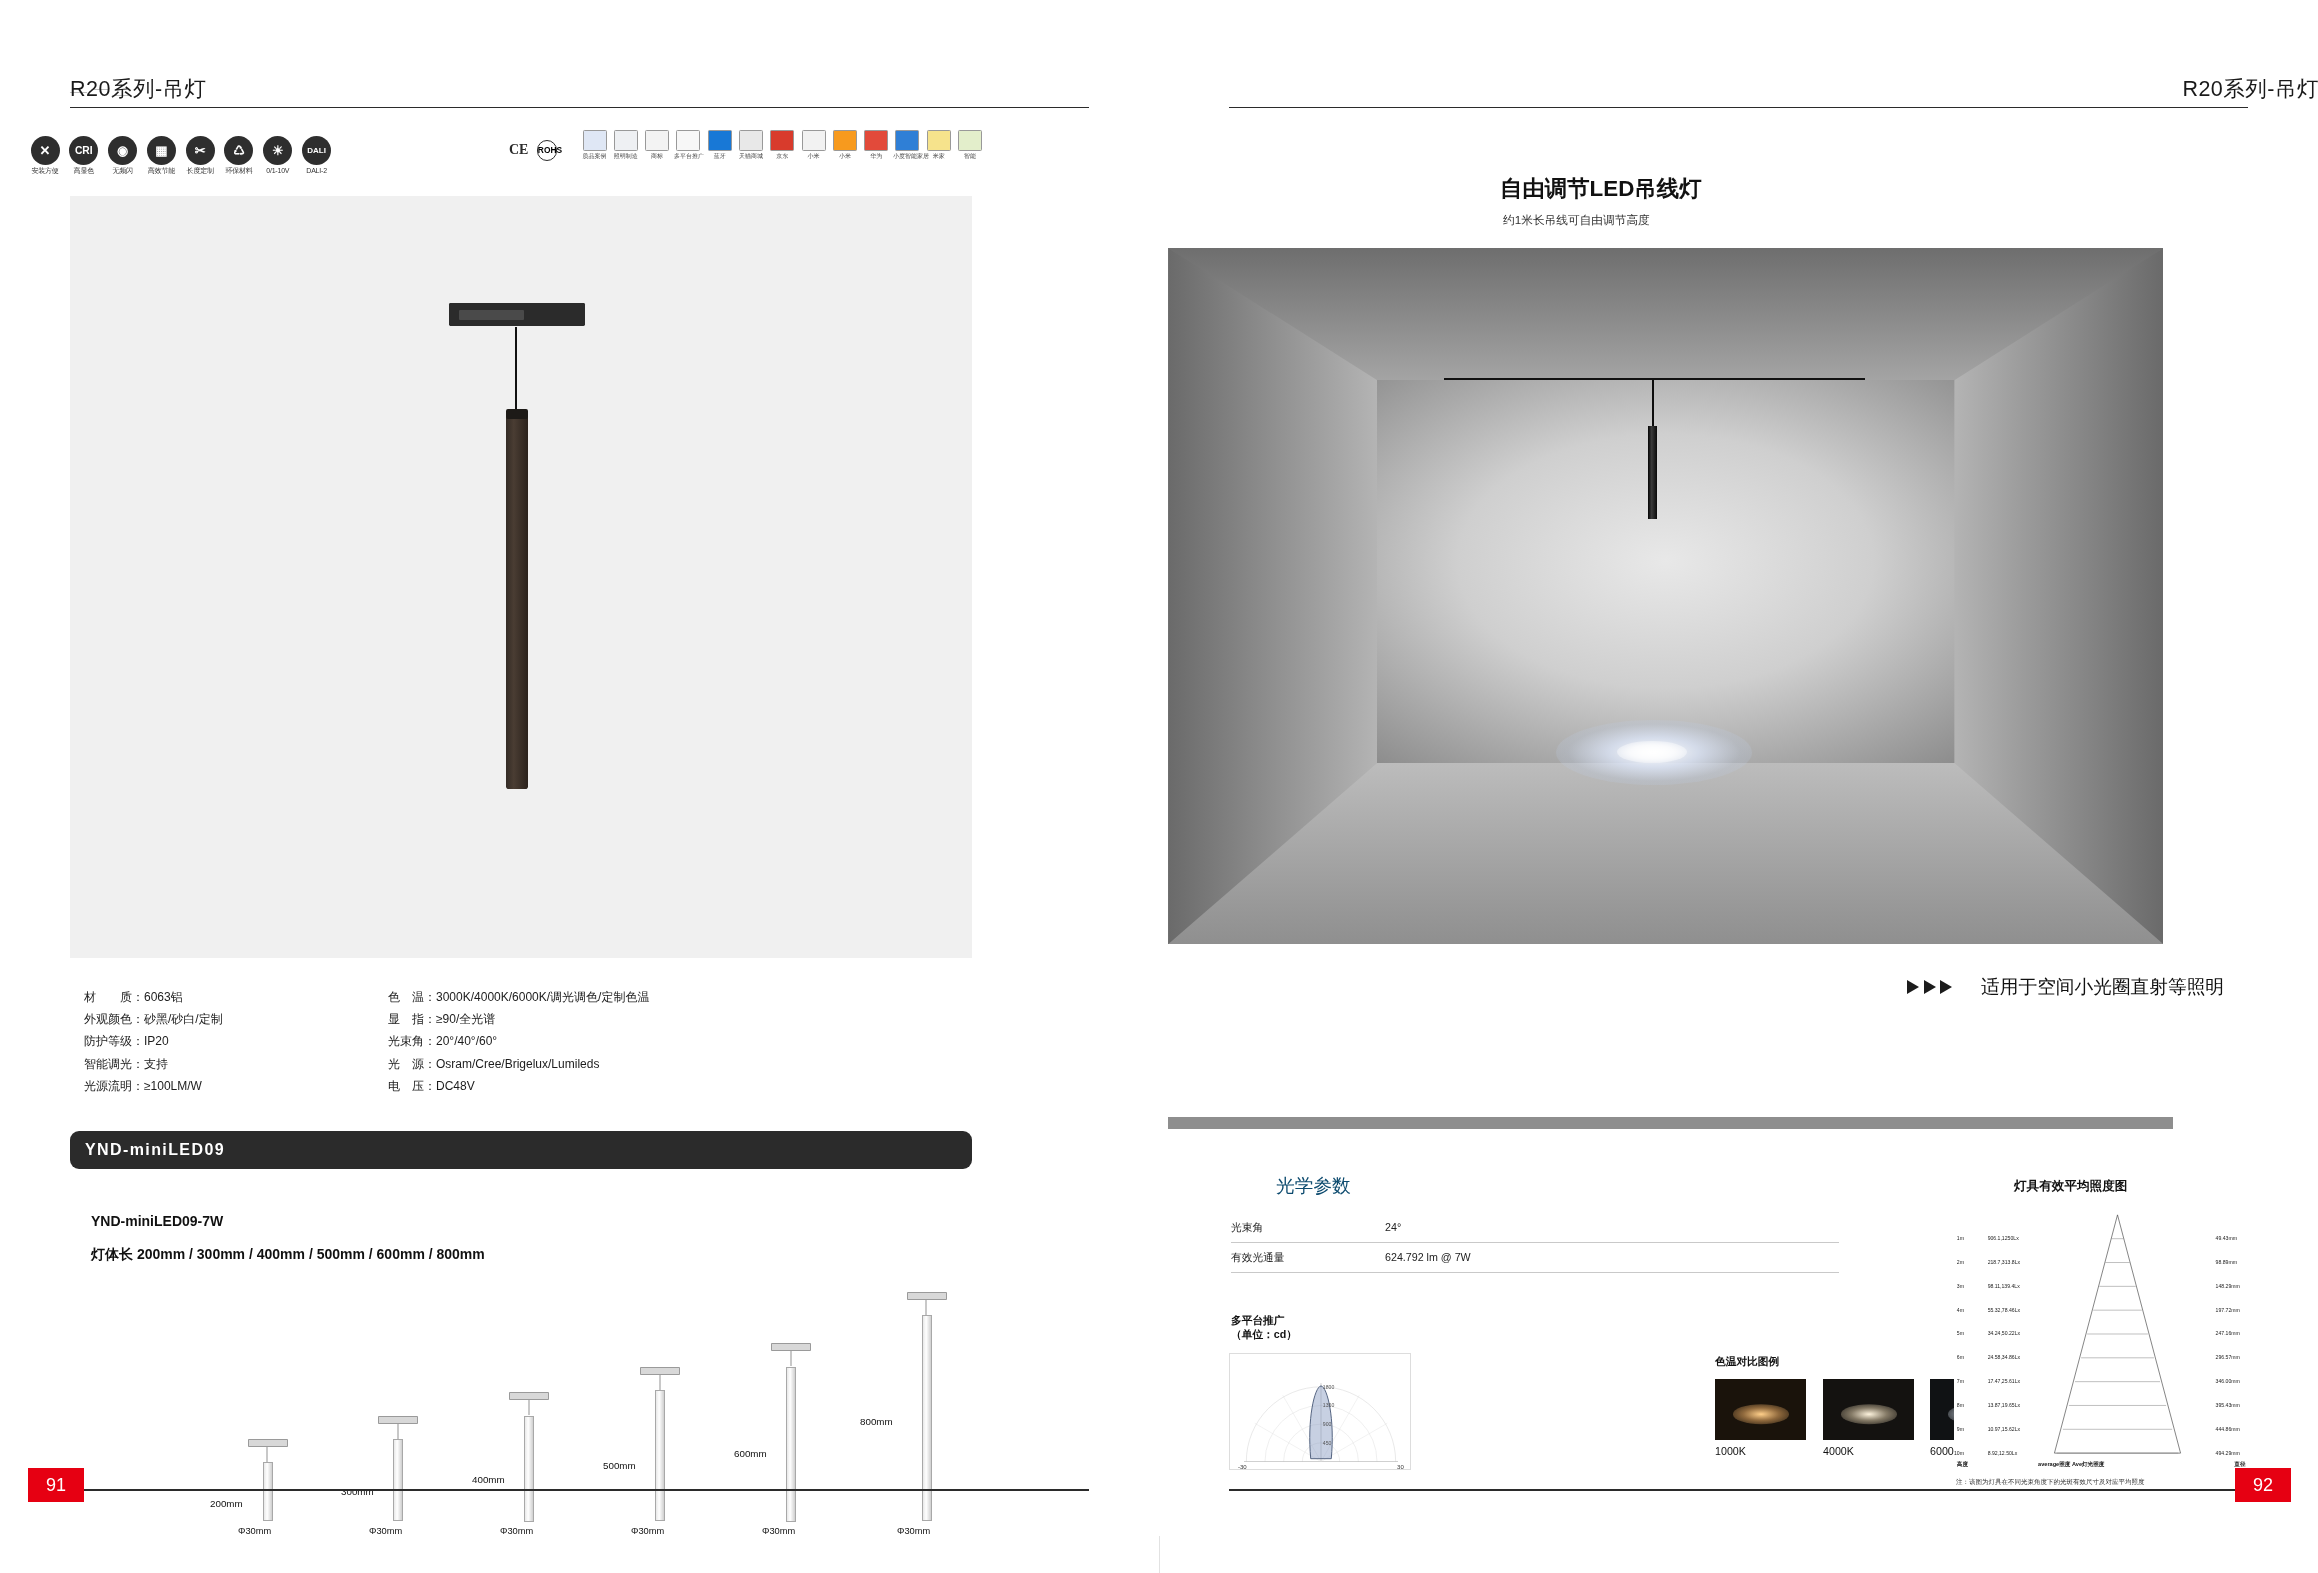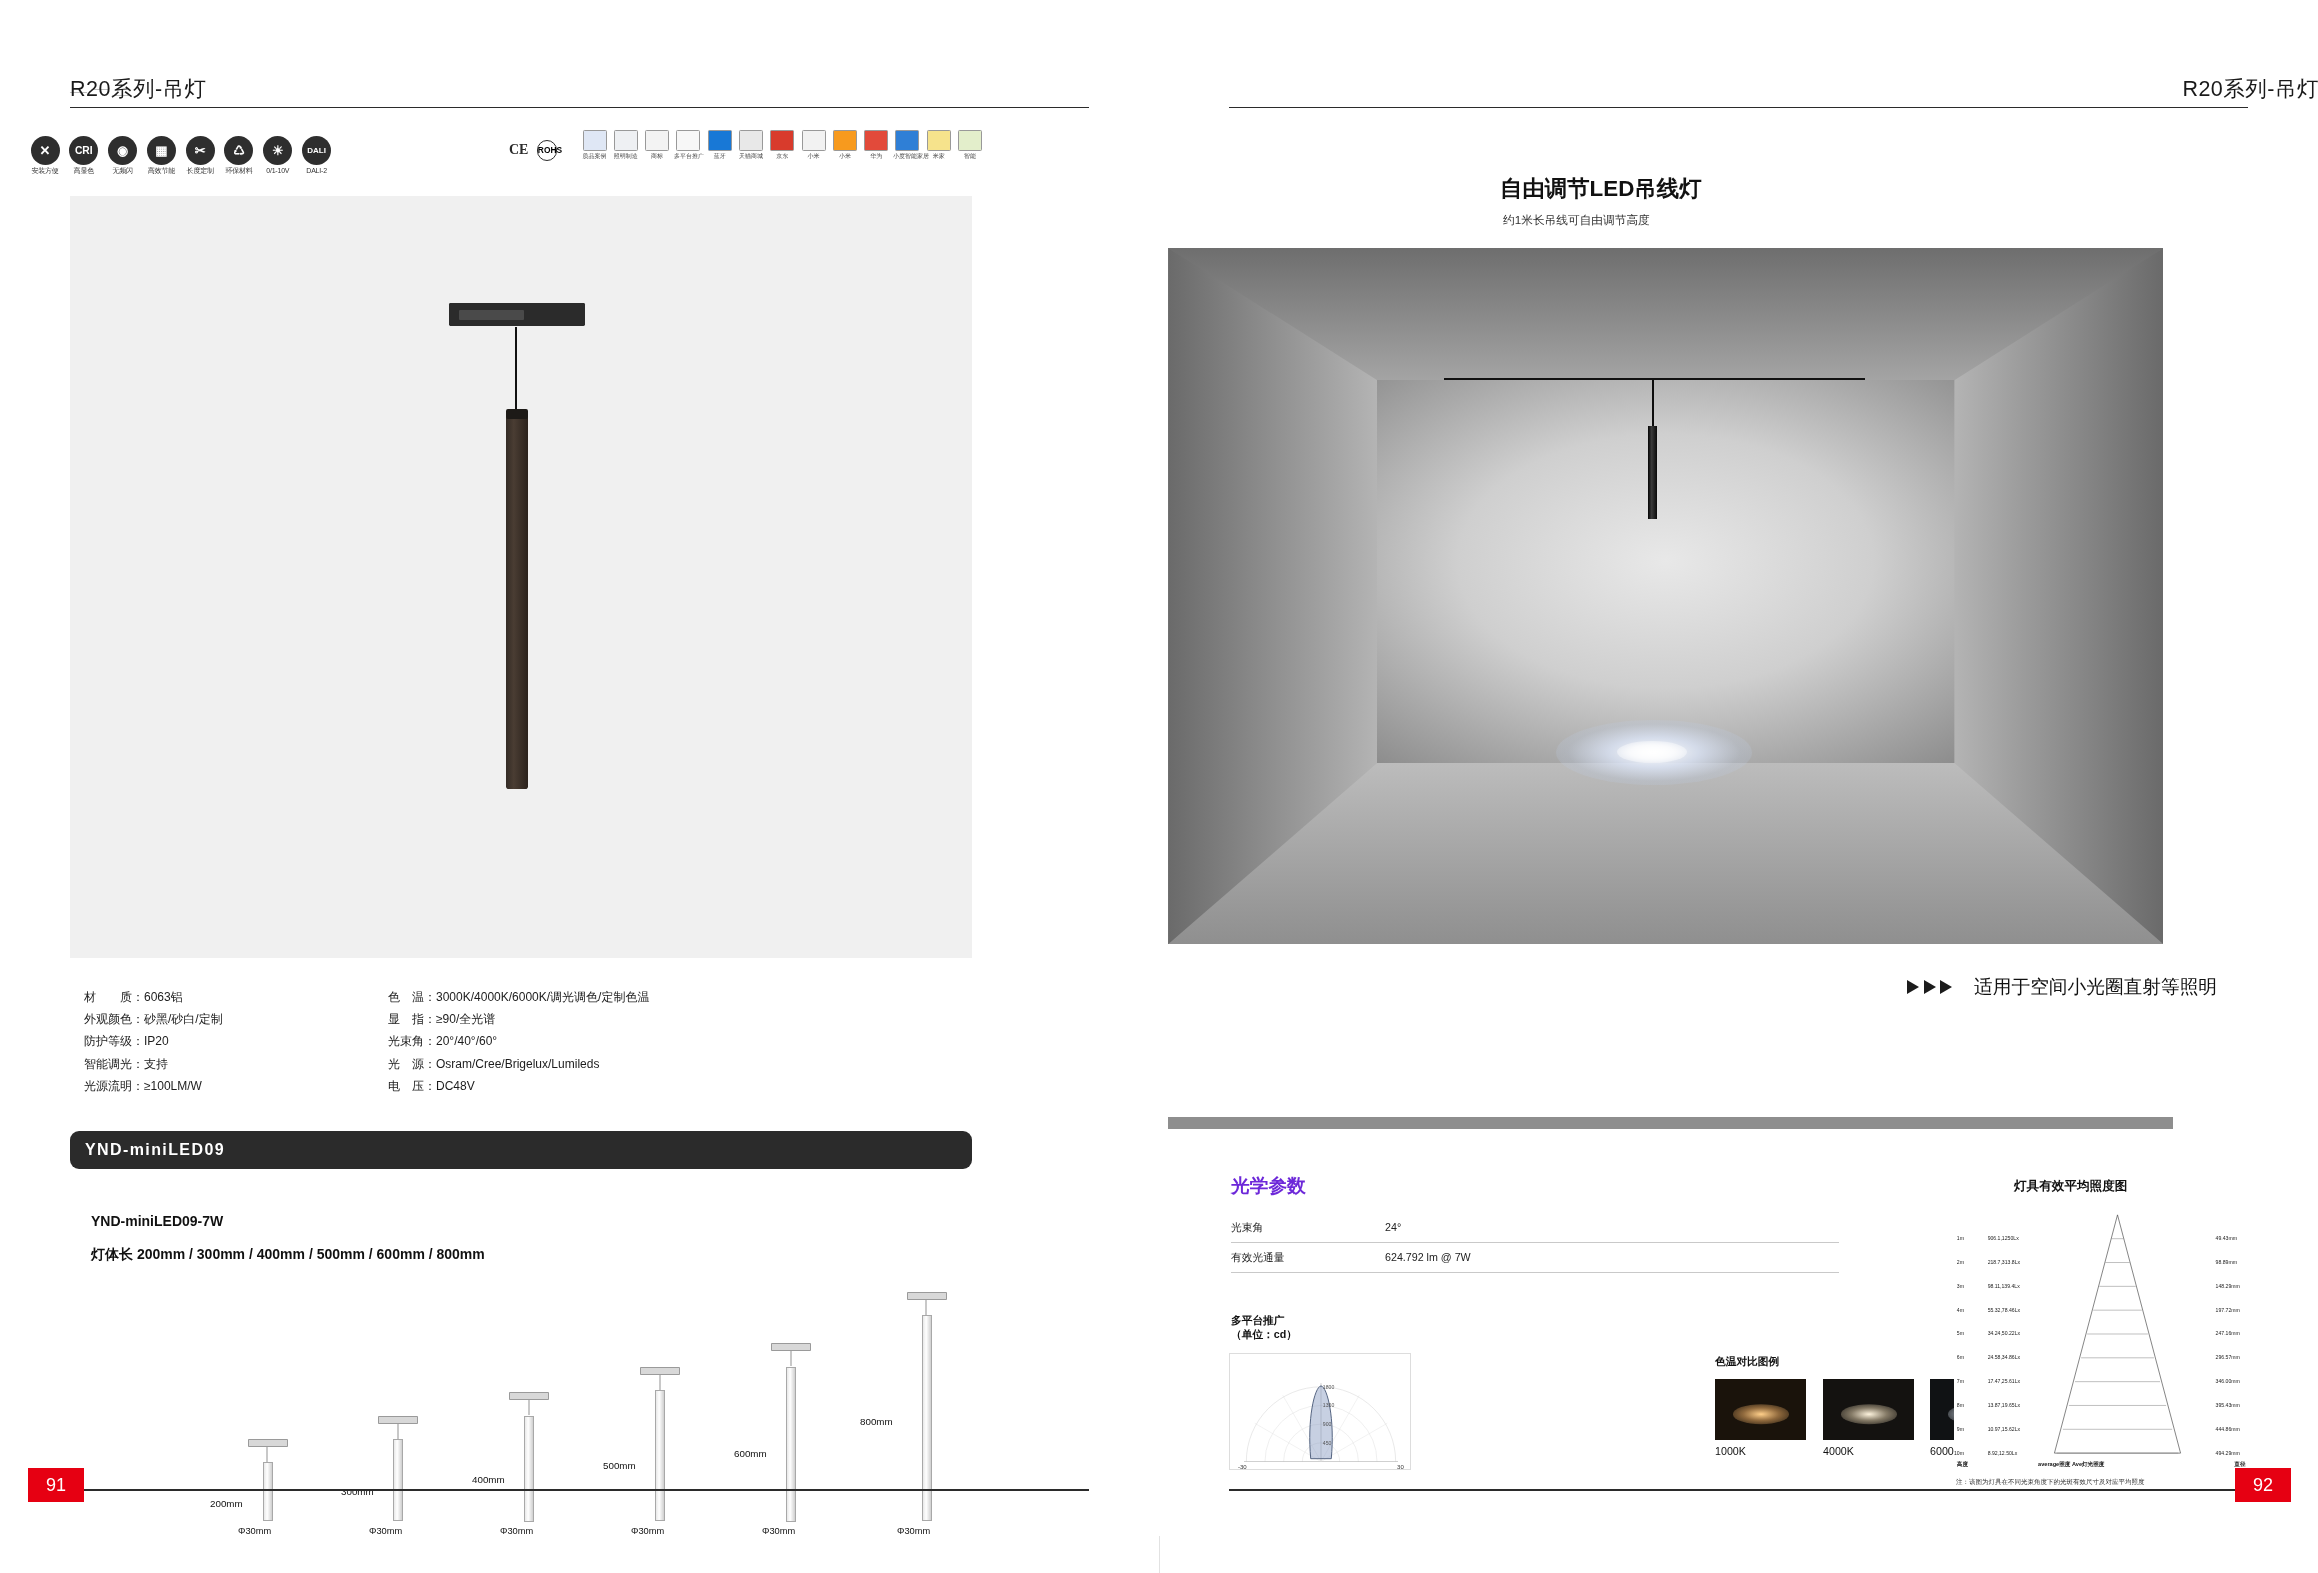--- a/index.html
+++ b/index.html
@@ -128,25 +128,25 @@
   .room-pend { position: absolute; background: #0d0d0d; }
   .room-glow {
     position: absolute; border-radius: 50%;
     background: radial-gradient(ellipse at center, rgba(255,255,255,.98) 0%, rgba(225,235,255,.72) 32%, rgba(190,205,230,.25) 62%, rgba(160,175,200,0) 100%);
   }
   .arrow-line { position: absolute; display: flex; align-items: center; }
   .tri {
     width: 0; height: 0; border-left: 12px solid #1c1c1c;
     border-top: 7px solid transparent; border-bottom: 7px solid transparent; margin-right: 4.7px;
   }
-  .arrow-txt { font-size: 18.7px; color: #111; margin-left: 17px; }
+  .arrow-txt { font-size: 18.7px; color: #111; margin-left: 24px; }
 
   .sep-bar { position: absolute; background: #8e8e8e; height: 12px; }
 
-  .opt-title { position: absolute; font-size: 18.7px; font-weight: bold; color: #6d28d9; }
+  .opt-title { position: absolute; font-size: 18.7px; font-weight: normal; color: #0c4a6e; margin-left: 45px; }
   .opt-table { position: absolute; font-size: 10.7px; color: #222; }
   .opt-row { display: flex; border-bottom: 0.5px solid #c9c9c9; padding: 7.5px 0; }
   .opt-k { width: 154px; }
   .opt-v { flex: 1; }
 
   .curve-title { position: absolute; font-size: 10.7px; font-weight: bold; color: #111; line-height: 1.35; }
   .curve-box { position: absolute; background: #fff; border: 0.5px solid #ddd; }
   .cct-title { position: absolute; font-size: 10.7px; font-weight: bold; color: #111; }
   .cct-item { position: absolute; }
   .cct-sw { width: 91px; height: 61px; position: relative; overflow: hidden; }

